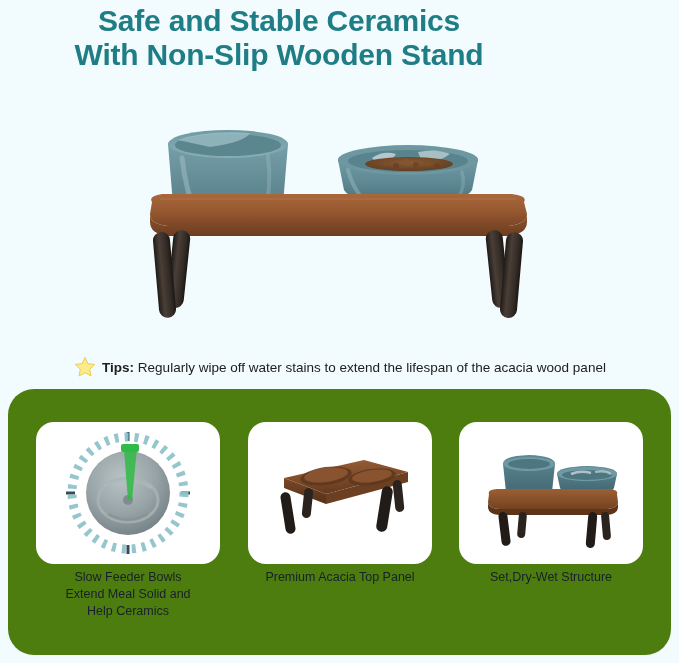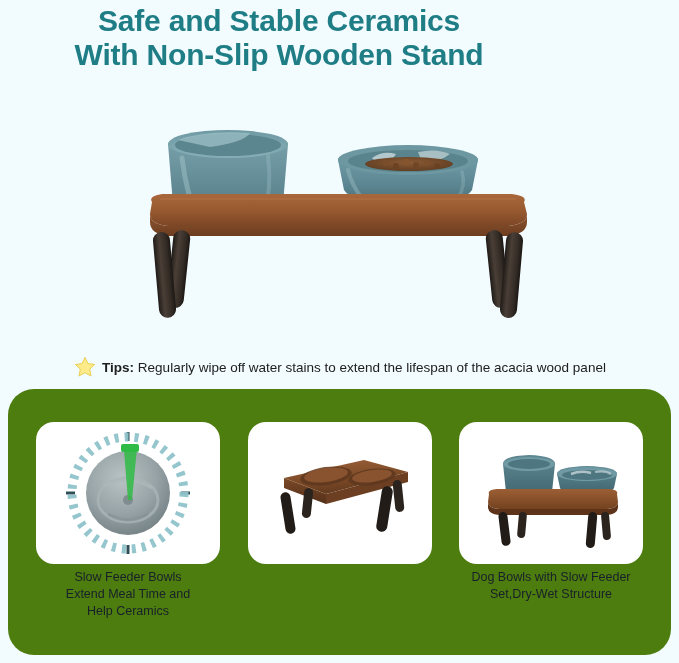--- a/index.html
+++ b/index.html
@@ -308,26 +308,26 @@
 
         <rect x="41" y="90" width="9" height="34" rx="4.5" fill="#211c18" transform="rotate(-7 45 107)"></rect>
         <rect x="59" y="90" width="8" height="26" rx="4" fill="#2b241e" transform="rotate(5 63 103)"></rect>
         <rect x="128" y="90" width="9" height="36" rx="4.5" fill="#211c18" transform="rotate(5 132 108)"></rect>
         <rect x="143" y="90" width="8" height="28" rx="4" fill="#2b241e" transform="rotate(-5 147 104)"></rect>
       </svg>
     </div>
 
     <div class="feature-caption cap-1">
       <div class="cap-line">Slow Feeder Bowls</div>
-      <div class="cap-line">Extend Meal Time and</div>
+      <div class="cap-line">Extend Meal Solid and</div>
       <div class="cap-line">Help Ceramics</div>
     </div>
 
     <div class="feature-caption cap-2">
+      <div class="cap-line">Premium Acacia Top Panel</div>
     </div>
 
     <div class="feature-caption cap-3">
-      <div class="cap-line">Dog Bowls with Slow Feeder</div>
       <div class="cap-line">Set,Dry-Wet Structure</div>
     </div>
 
   </div>
 </div>
 
 </body></html>

